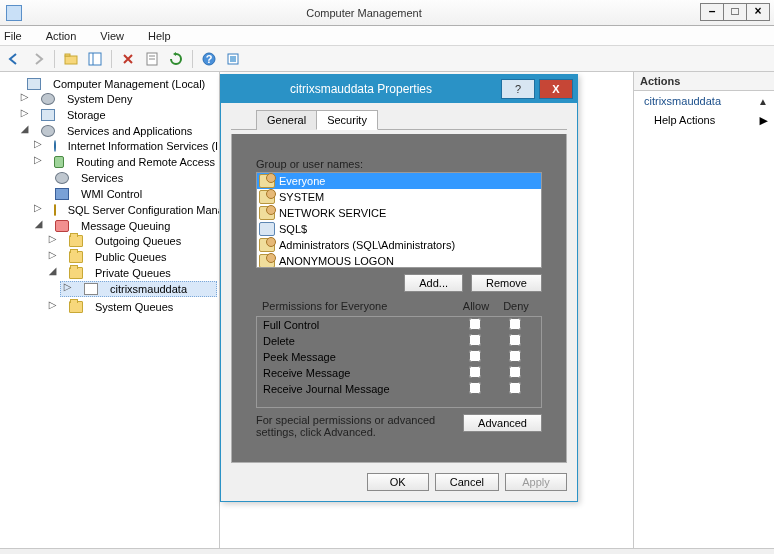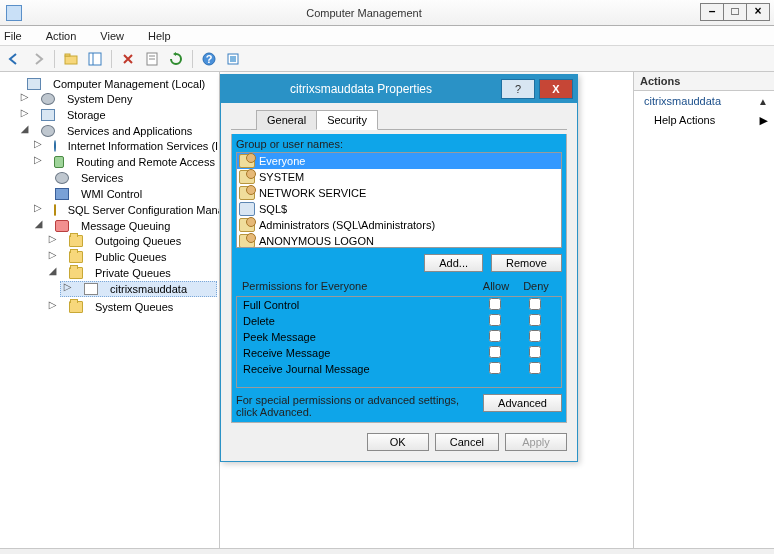--- a/index.html
+++ b/index.html
@@ -56,21 +56,21 @@
   
   .dlg { position:absolute; left:0; top:2px; width:358px; border:1px solid #2a92c6; background:#fff; box-shadow:2px 2px 6px rgba(0,0,0,.2);}
   .dlg-title{ height:28px; background:#2a92c6; color:#fff; display:flex; align-items:center; }
   .dlg-title .t{ flex:1; text-align:center; font-size:12px;}
   .dlg-title .dbtn{ width:34px; height:20px; margin-right:4px; background:#d8e6f2; color:#333; border:1px solid #1e6fa0; text-align:center; line-height:18px; cursor:pointer;}
   .dlg-title .dbtn.close{ background:#c64636; color:#fff; font-weight:bold;}
   .dlg-body{ background:#f0f0f0; padding:6px 10px 10px;}
   .tabs{ display:flex; border-bottom:1px solid #b0b0b0; margin-bottom:4px;padding-left:25px;}
   .tab{ padding:3px 10px; border:1px solid #b0b0b0; border-bottom:none; background:#e8e8e8; margin-right:-1px; cursor:pointer; position:relative; top:1px;}
   .tab.active{ background:#fff; border-bottom:1px solid #fff;}
-  .tabpanel{ background:#0ea5e9; border:1px solid #b0b0b0; border-top:none; padding:4px;}
+  .tabpanel{ background:#737373; border:1px solid #b0b0b0; border-top:none; padding:24px;}
   .lbl { color:#222; }
   .listbox{ border:1px solid #9a9a9a; height:96px; overflow-y:scroll; background:#fff; margin-top:2px;}
   .lrow{ display:flex; align-items:center; gap:4px; padding:1px 2px; cursor:pointer;}
   .lrow.sel{ background:#3399ff; color:#fff; }
   .uico{ width:16px; height:14px; display:inline-block; background:#f0dd9c; border:1px solid #b8953e; border-radius:2px; position:relative;}
   .uico.pair::after{content:"";position:absolute;left:6px;top:-2px;width:8px;height:8px;background:#e6b977;border:1px solid #a77728;border-radius:50%;}
   .uico.single{ background:#d9e6f3; border-color:#5d86b2;}
   .btnrow{ display:flex; justify-content:flex-end; gap:8px; margin-top:6px;}
   .button{ padding:2px 14px; border:1px solid #8a8a8a; background:linear-gradient(#fdfdfd,#e8e8e8); cursor:pointer; }
   .button.disabled{ color:#9a9a9a; cursor:default;}

